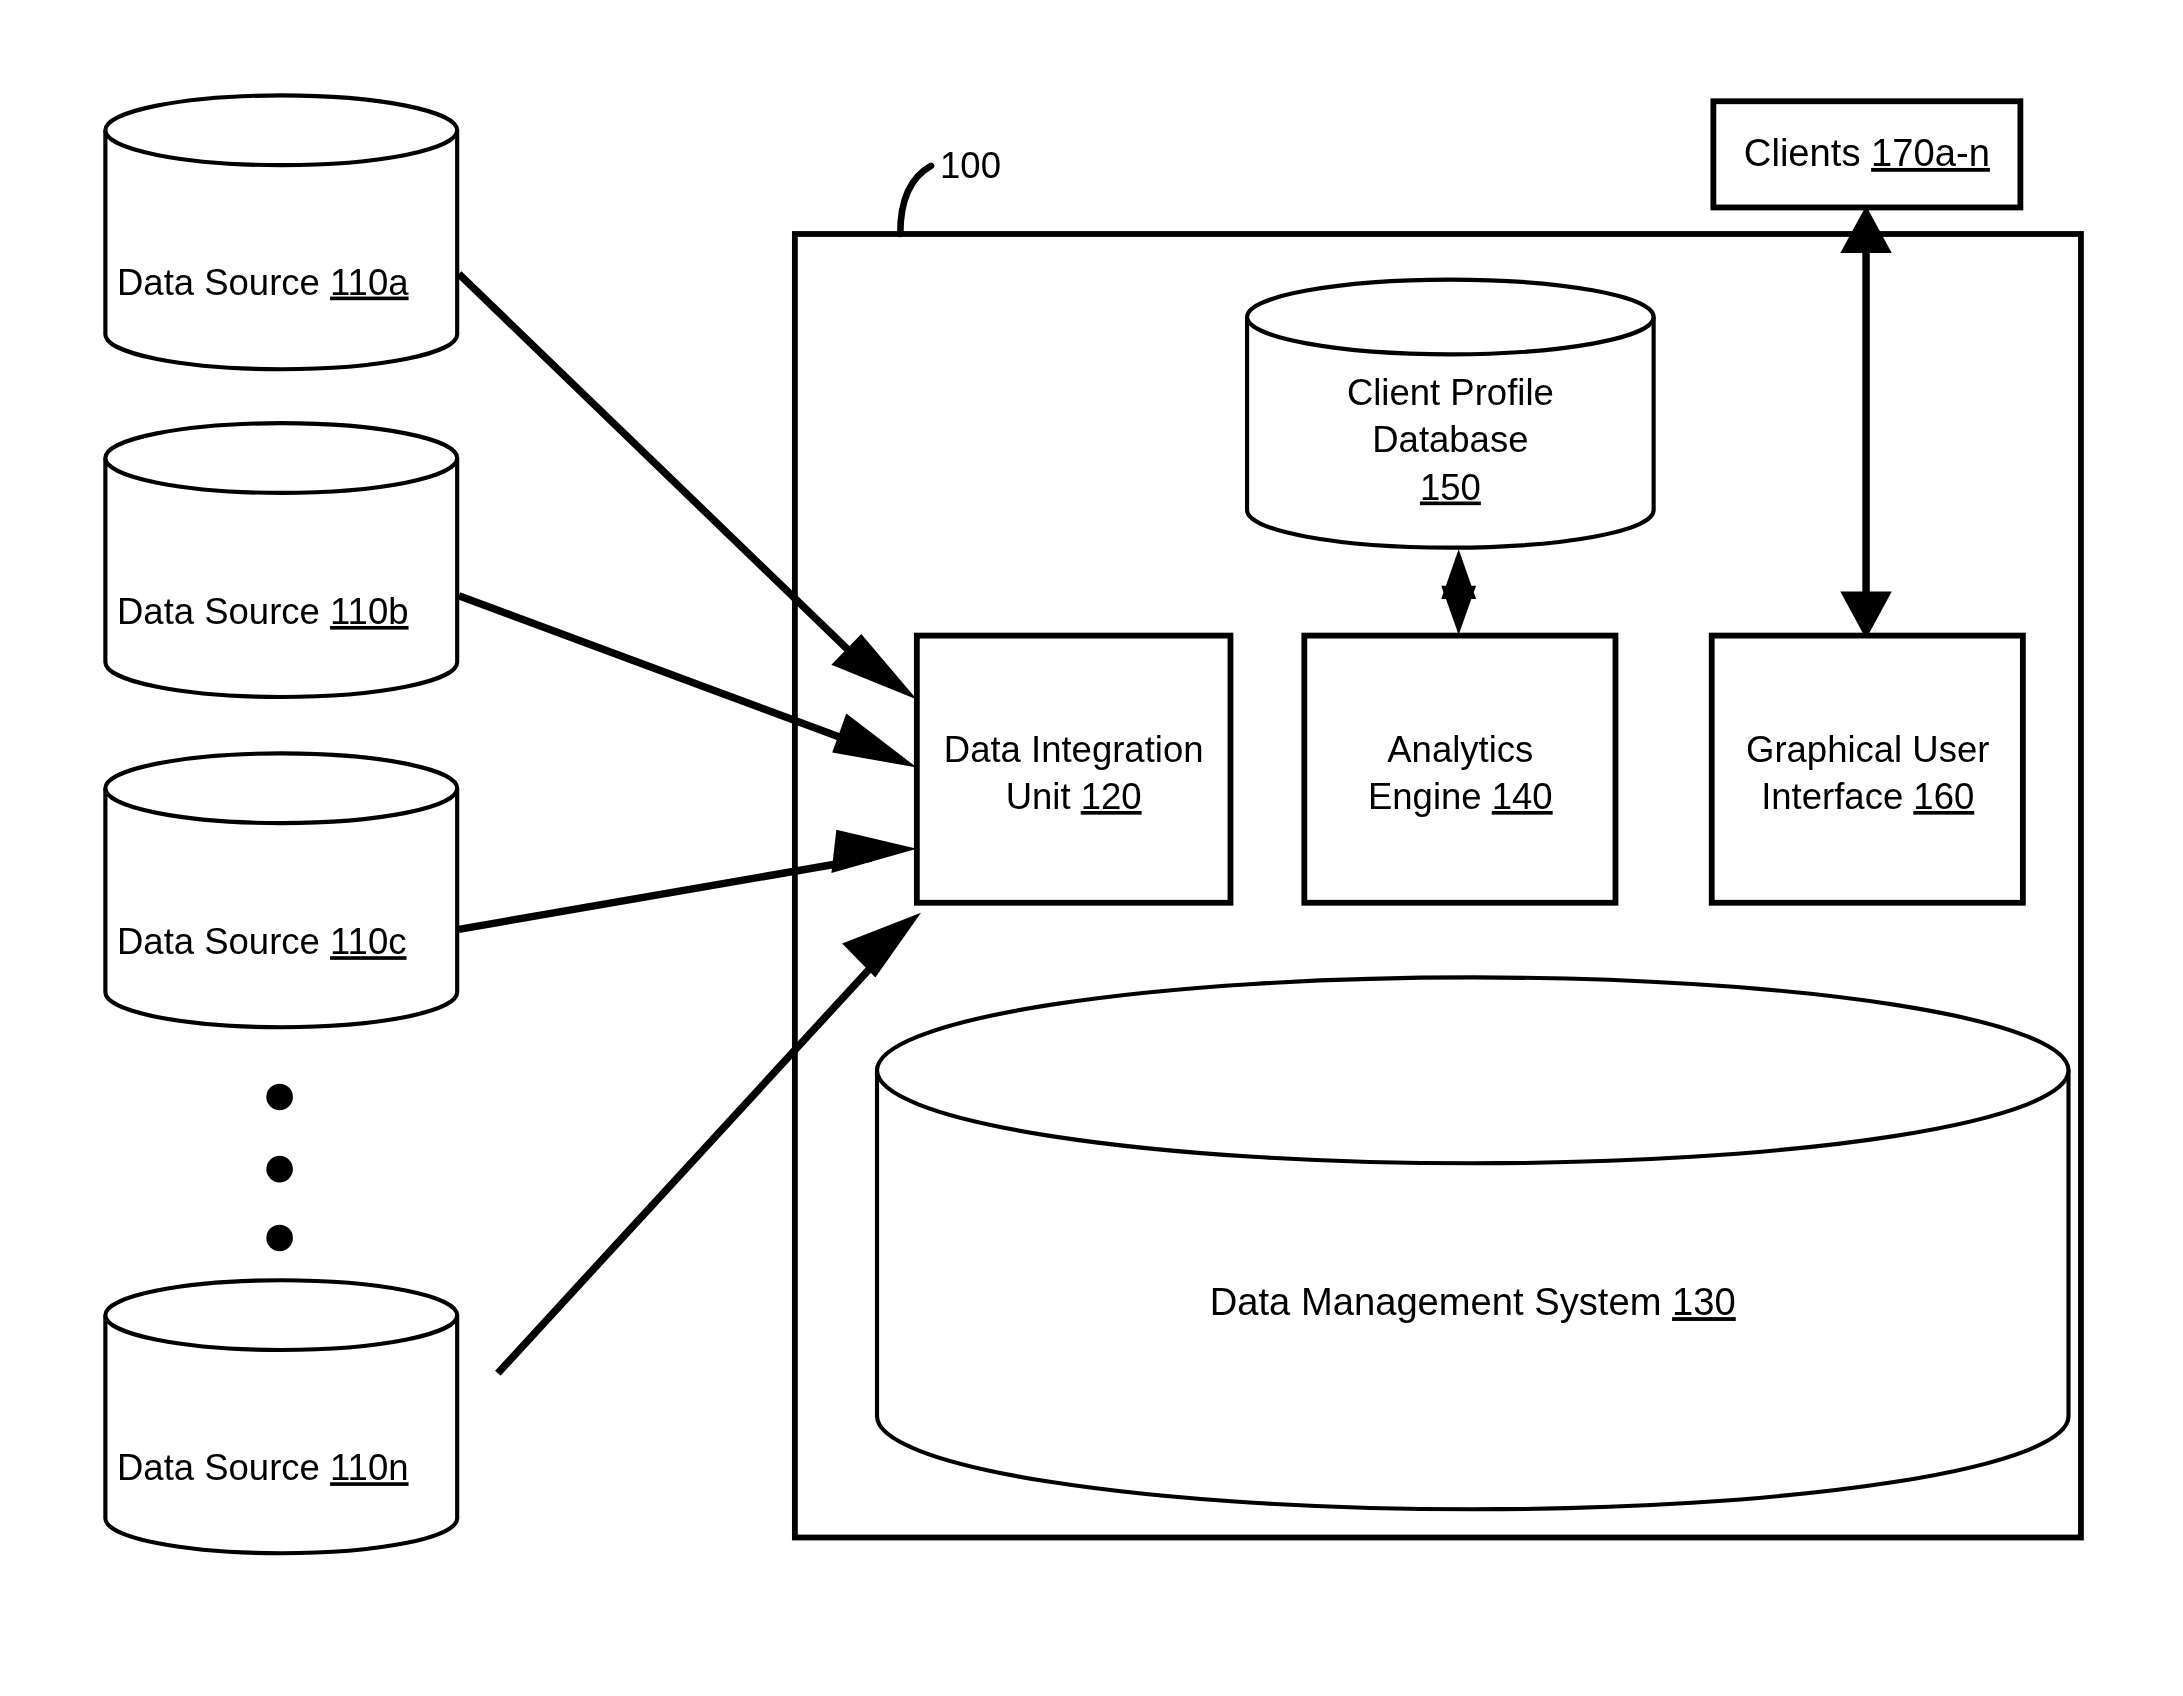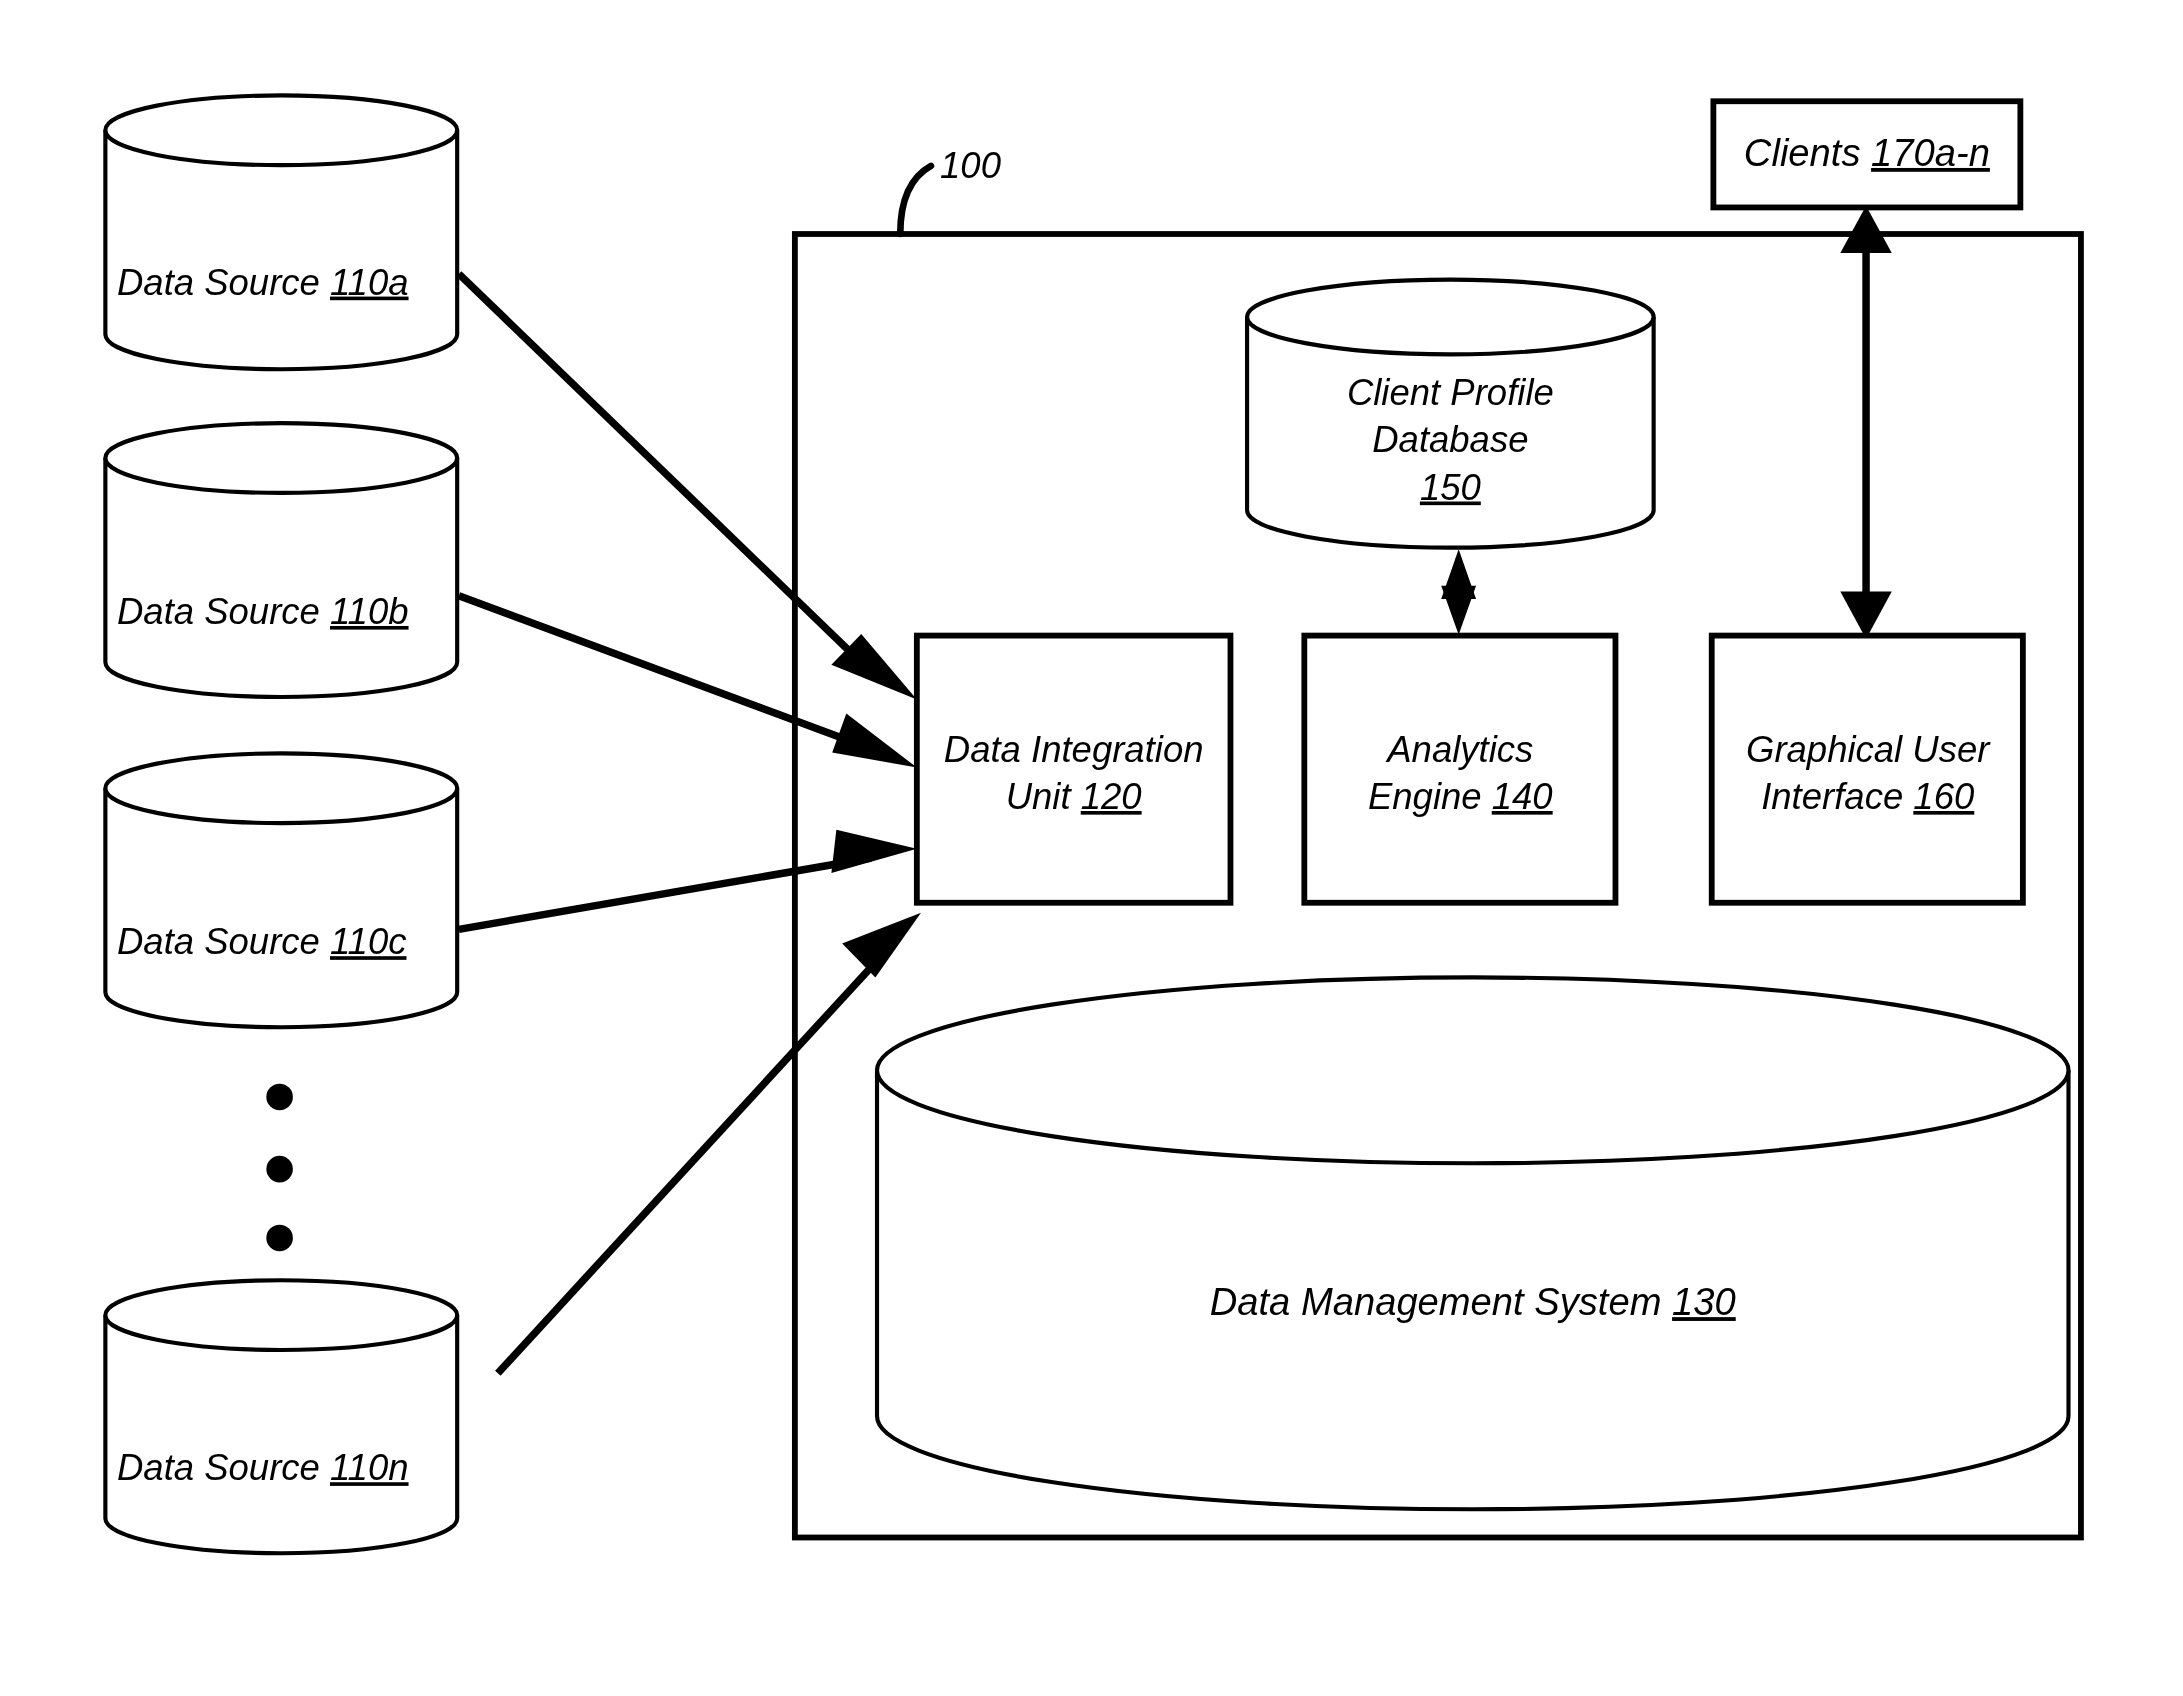--- a/index.html
+++ b/index.html
@@ -11,21 +11,20 @@
     width: 2183px;
     height: 1696px;
     font-family: "Liberation Sans", sans-serif;
     overflow: hidden;
   }
   #figure-root {
     position: relative;
     width: 2183px;
     height: 1696px;
     background: #ffffff;
-    font-style: italic;
   }
   svg#diagram {
     display: block;
     width: 2183px;
     height: 1696px;
   }
   .cyl-outline {
     fill: #ffffff;
     stroke: #000000;
     stroke-width: 5;

